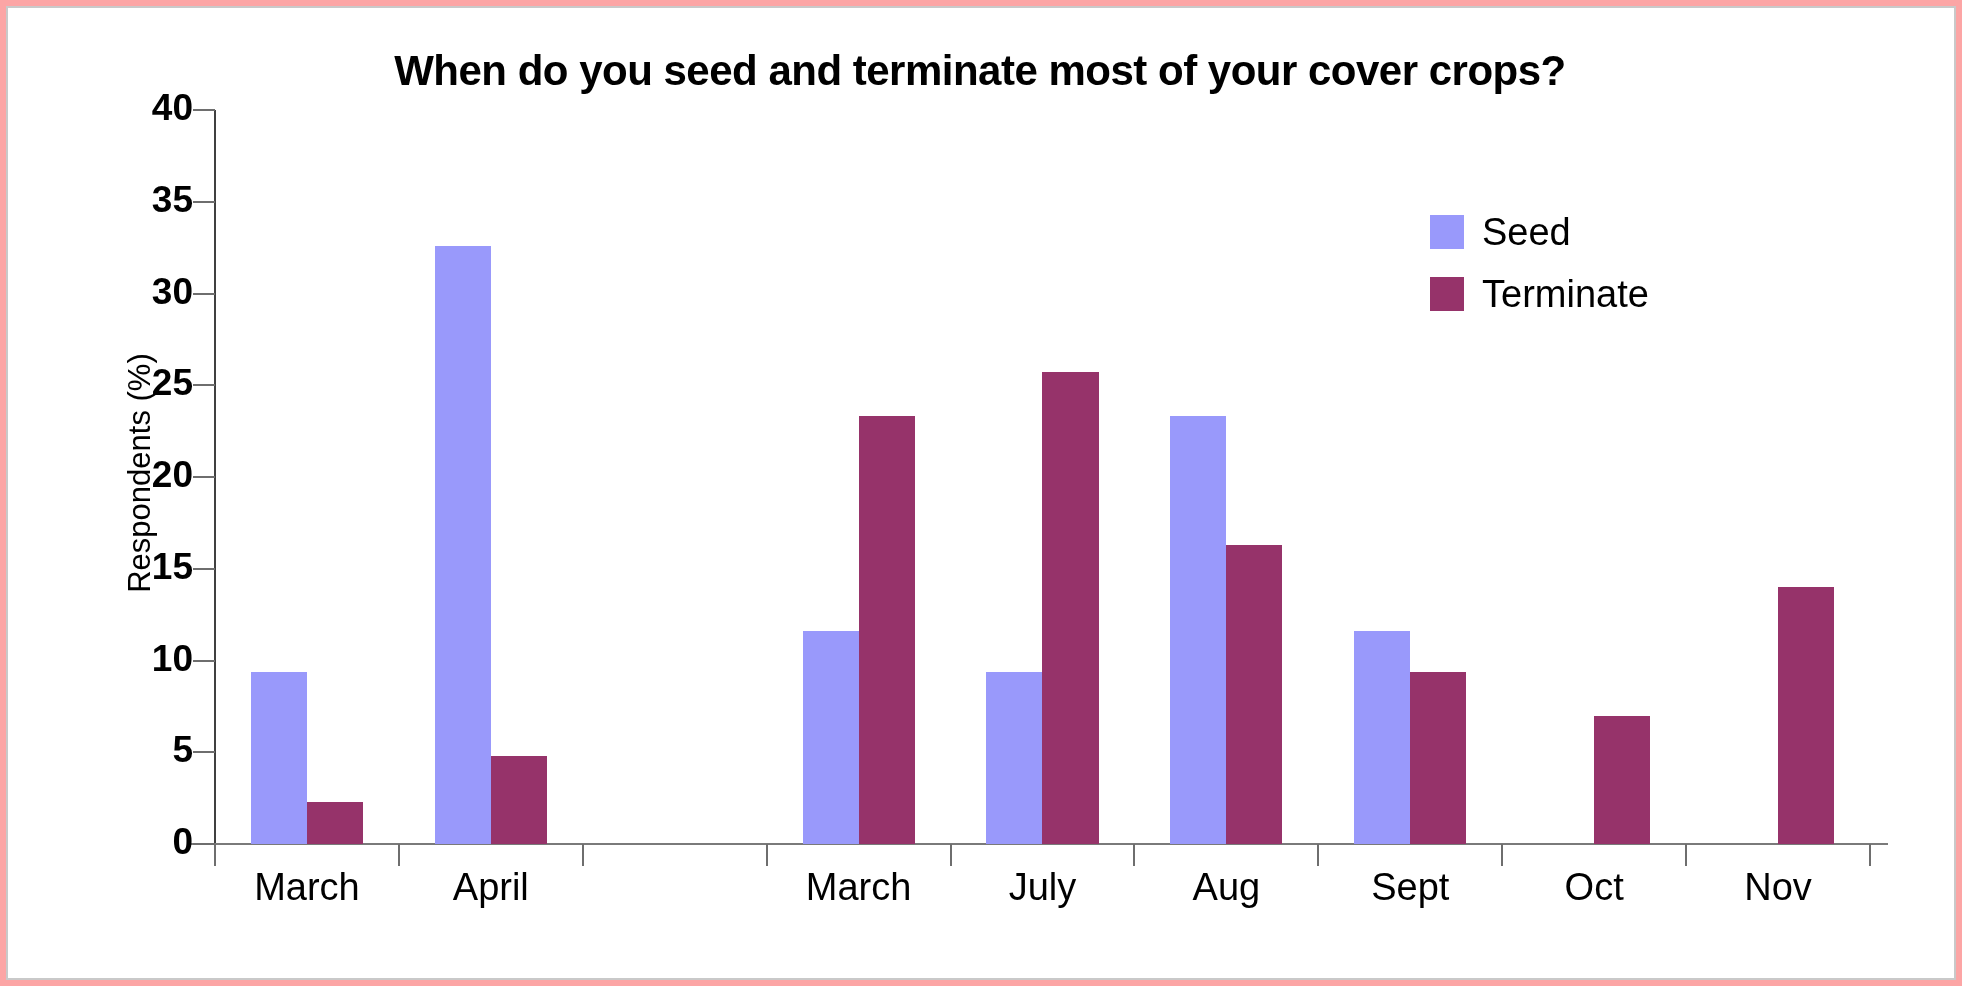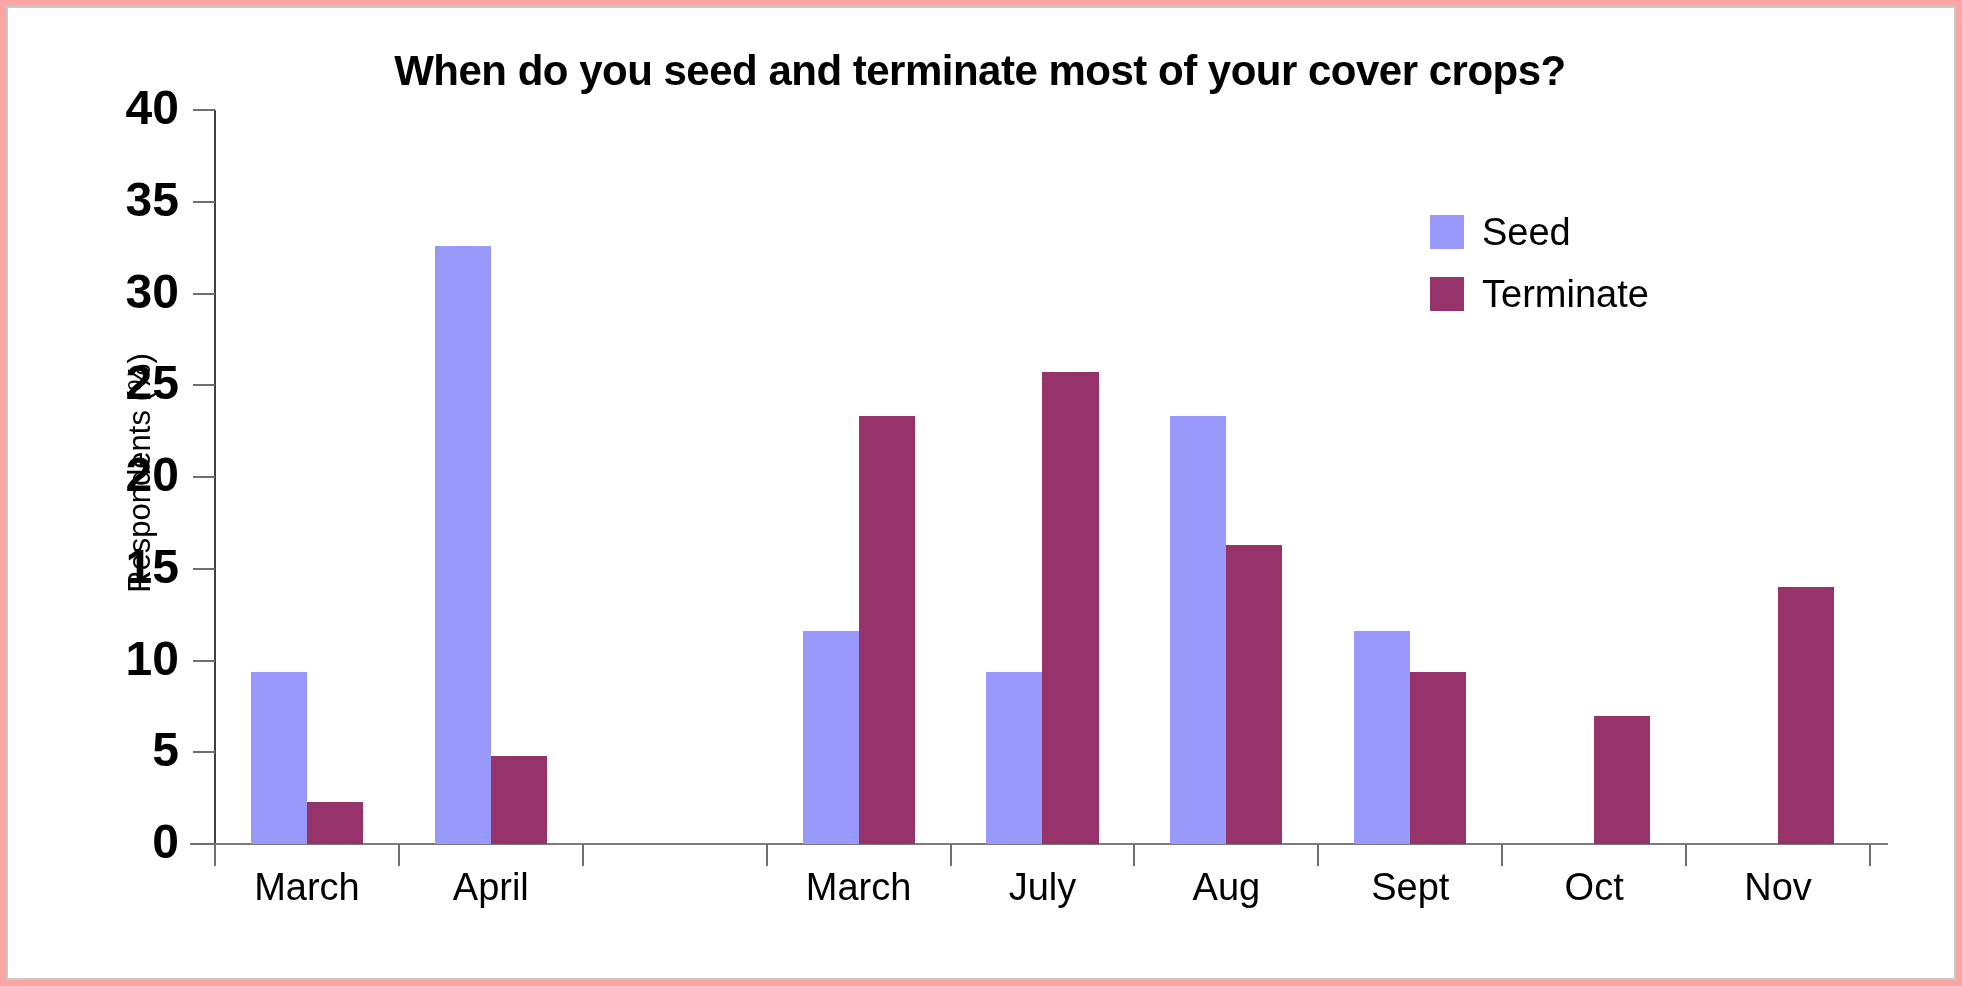--- a/index.html
+++ b/index.html
@@ -86,23 +86,22 @@
   .ytick {
     position: absolute;
     left: -22px;
     width: 22px;
     height: 2px;
     background: #6e6e6e;
   }
   .ytick-label {
     position: absolute;
     right: 100%;
-    margin-right: 14px;
     top: -24px;
-    font-size: 48px;
+    font-size: 37px;
     font-weight: 600;
     color: #000000;
     line-height: 46px;
     white-space: nowrap;
   }
 
   
   .xsep {
     position: absolute;
     top: 734px;

